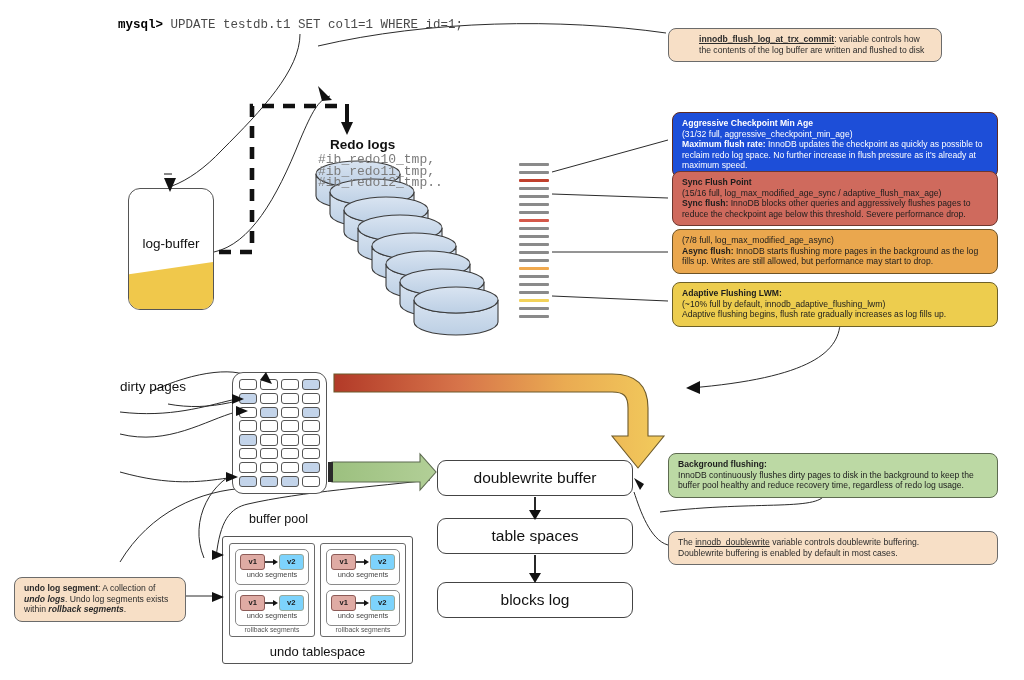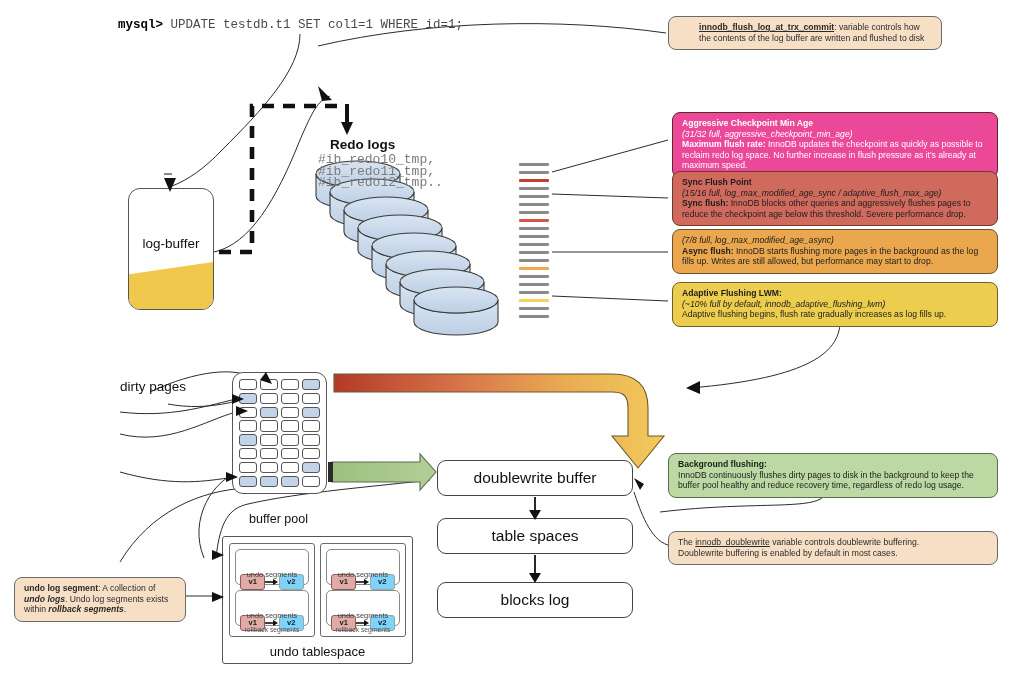--- a/index.html
+++ b/index.html
@@ -53,42 +53,42 @@
   .tsp{left:437px;top:518px;width:196px;height:36px;}
   .blg{left:437px;top:582px;width:196px;height:36px;}
 
   
   .uts{left:222px;top:536px;width:189px;height:126px;border:1.3px solid #555;
     border-radius:3px;background:#fff;position:absolute;z-index:2;}
   .rbgroup{position:absolute;top:6px;width:84px;height:92px;border:1.3px solid #6a6a6a;border-radius:3px;background:#fff;}
   .rbgroup.g1{left:6px;} .rbgroup.g2{left:97px;}
   .useg{position:absolute;left:5px;width:72px;height:34px;border:1px solid #8a8a8a;border-radius:5px;background:#fff;}
   .useg.s1{top:5px;} .useg.s2{top:46px;}
-  .vrow{position:absolute;left:4px;top:4px;width:64px;height:15px;display:flex;align-items:center;justify-content:space-between;margin-top:20px;}
+  .vrow{position:absolute;left:4px;top:4px;width:64px;height:15px;display:flex;align-items:center;justify-content:space-between;}
   .vchip{width:25px;height:14px;border:1px solid #8d5b57;border-radius:3px;background:#dfaba4;
     font-size:7.6px;font-weight:bold;display:flex;align-items:center;justify-content:center;color:#1a1a1a;}
   .vchip.v2{border-color:#9aa89a;background:#7dd3fc;}
   .useglbl{position:absolute;left:0;right:0;top:20px;text-align:center;font-size:7.4px;color:#444;}
   .rblbl{position:absolute;left:0;right:0;bottom:3px;text-align:center;font-size:6.8px;color:#555;}
   .utslbl{position:absolute;left:0;right:0;bottom:4px;text-align:center;font-size:13px;color:#111;}
 
   
   .co{position:absolute;z-index:2;border-radius:8px;box-sizing:border-box;
       padding:5px 9px 6px 9px;font-size:8.6px;line-height:10.6px;}
   .co .t{font-weight:bold;}
-  .co .it{font-style:italic;}
+  .co .it{}
   .co u{text-decoration:underline;}
   .co-tan{background:#f7dfc6;border:1.3px solid #6b6b6b;color:#2b2b2b;}
-  .co-red{background:#ec4899;border:1.3px solid #5e2a20;color:#fff;}
+  .co-red{background:#1d4ed8;border:1.3px solid #5e2a20;color:#fff;}
   .co-sal{background:#cf6a5d;border:1.3px solid #6e372f;color:#1d1d1d;}
   .co-org{background:#eaa74e;border:1.3px solid #6d5327;color:#1d1d1d;}
   .co-yel{background:#edcd4e;border:1.3px solid #6d6027;color:#1d1d1d;}
   .co-grn{background:#bcd9a4;border:1.3px solid #5d6b50;color:#1d1d1d;}
 
-  .c-flush{left:668px;top:16px;width:274px;padding-left:30px;}
+  .c-flush{left:668px;top:28px;width:274px;padding-left:30px;}
   .c-agg{left:672px;top:112px;width:326px;}
   .c-sync{left:672px;top:171px;width:326px;}
   .c-async{left:672px;top:229px;width:326px;}
   .c-lwm{left:672px;top:282px;width:326px;}
   .c-bg{left:668px;top:453px;width:330px;}
   .c-dw{left:668px;top:531px;width:330px;}
   .c-undo{left:14px;top:577px;width:172px;}
 </style>
 </head>
 <body>

